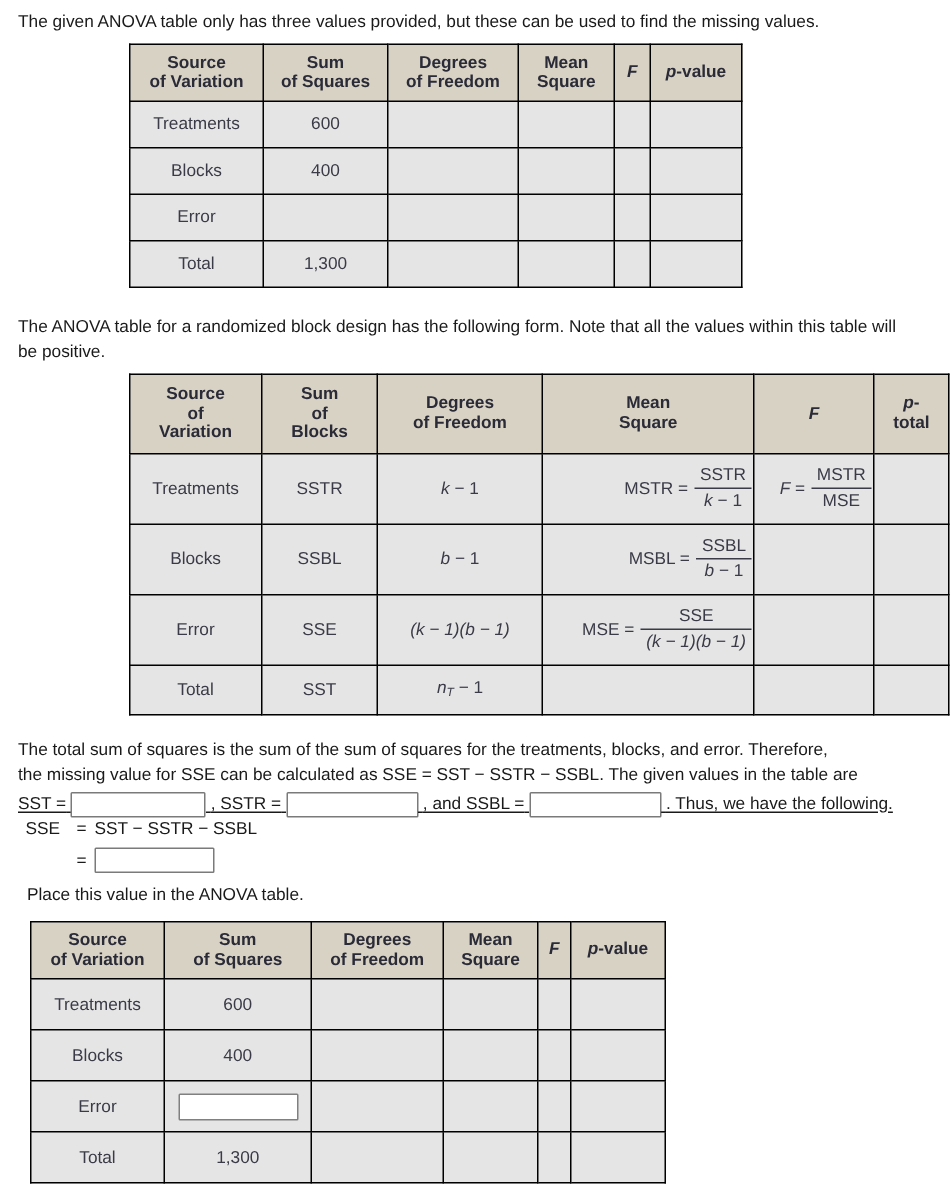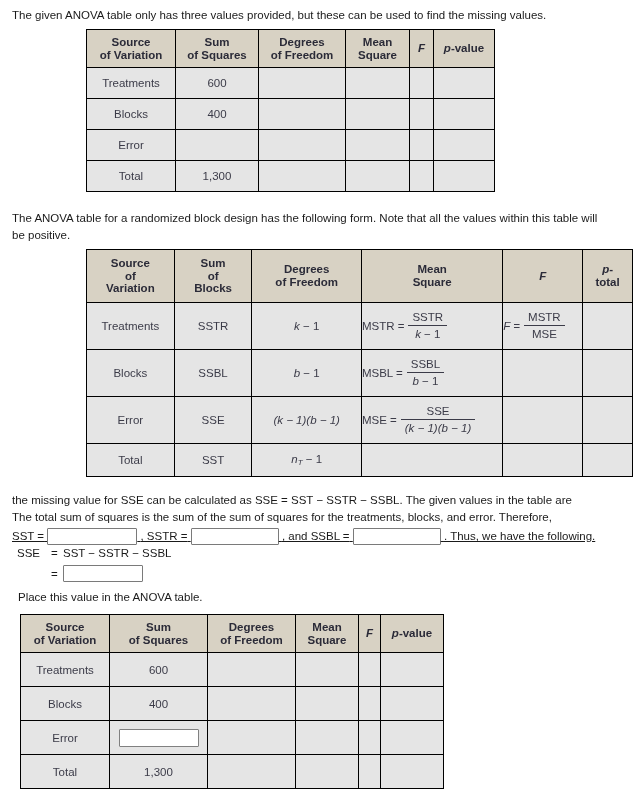--- a/index.html
+++ b/index.html
@@ -94,21 +94,21 @@
   }
   .mathline {
     display: inline-flex;
     align-items: center;
     justify-content: center;
     gap: 3px;
   }
   .cellmath {
     display: flex;
     align-items: center;
-    justify-content: flex-start;
+    justify-content: flex-end;
     height: 100%;
   }
   sub.sb { font-size: 8px; font-style: italic; vertical-align: -2px; }
 
   
   .ibox {
     display: inline-block;
     box-sizing: border-box;
     border: 1px solid #7a7a7a;
     background: #ffffff;
@@ -345,22 +345,22 @@
           </td>
           <td class="rowtot"></td>
           <td class="rowtot"></td>
           <td class="rowtot"></td>
         </tr>
       </tbody>
     </table>
   </div>
 
   <div id="para3">
+    <p class="para">The total sum of squares is the sum of the sum of squares for the treatments, blocks, and error. Therefore,</p>
     <p class="para">the missing value for SSE can be calculated as SSE = SST − SSTR − SSBL. The given values in the table are</p>
-    <p class="para">The total sum of squares is the sum of the sum of squares for the treatments, blocks, and error. Therefore,</p>
     <p class="para nowrap" style="margin-top:2px;text-decoration:underline;">
       <span>SST =</span>
       <span class="ibox w1"></span>
       <span>, SSTR =</span>
       <span class="ibox w2"></span>
       <span>, and SSBL =</span>
       <span class="ibox w3"></span>
       <span>. Thus, we have the following.</span>
     </p>
   </div>

